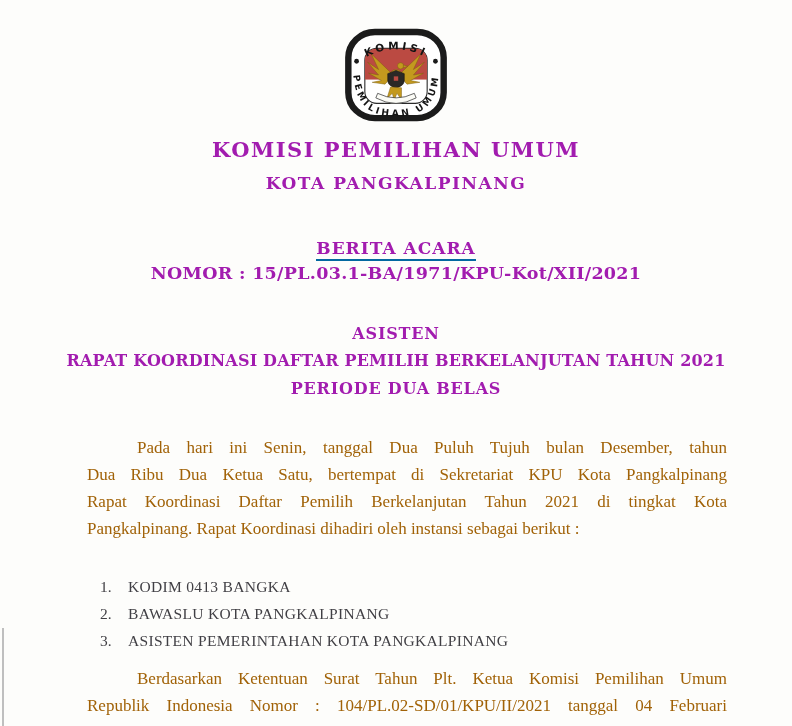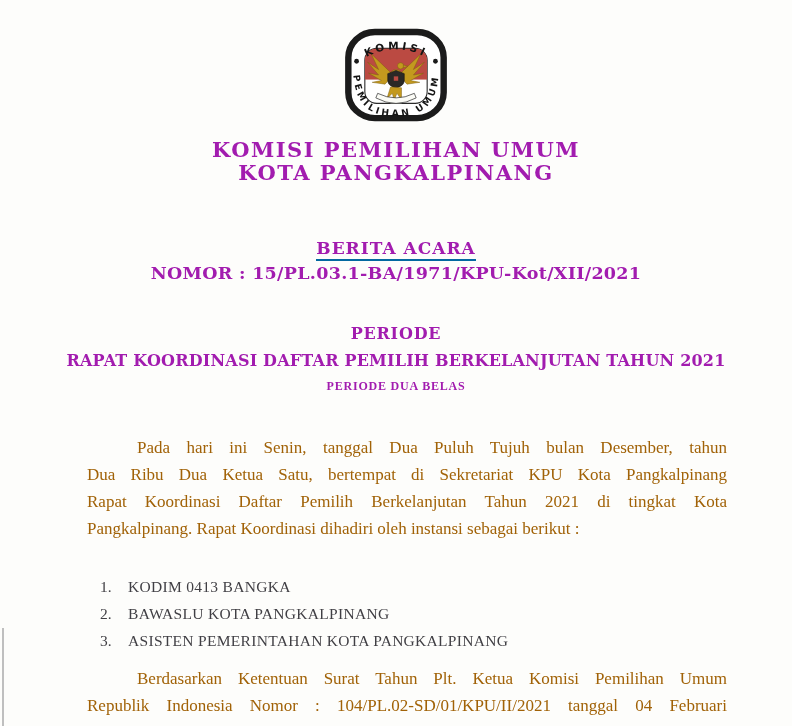--- a/index.html
+++ b/index.html
@@ -24,27 +24,27 @@
   .center-line {
     position: absolute;
     left: 0;
     width: 100%;
     text-align: center;
     font-family: "DejaVu Serif", serif;
     font-weight: bold;
     color: #a21caf;
   }
   .org1 { top: 137px; font-size: 21px; letter-spacing: 1.5px; }
-  .org2 { top: 160px; font-size: 21px; letter-spacing: 1.5px; }
+  .org2 { top: 173px; font-size: 17px; letter-spacing: 1.5px; }
   .doc-title { top: 238px; font-size: 17px; letter-spacing: 1px; }
   .doc-title span { border-bottom: 2px solid #0369a1; padding-bottom: 1px; }
   .doc-number { top: 263px; font-size: 17.5px; letter-spacing: 0.3px; }
   .tentang { top: 324px; font-size: 16px; letter-spacing: 0.8px; }
   .subject1 { top: 351px; font-size: 16px; letter-spacing: 0.2px; }
-  .subject2 { top: 379px; font-size: 12px; letter-spacing: 0.8px; font-family: Liberation Serif, serif; }
+  .subject2 { top: 379px; font-size: 16px; letter-spacing: 0.8px; }
 
   .bodyblock {
     position: absolute;
     left: 87px;
     width: 640px;
     font-size: 17px;
     color: #a16207;
   }
   .p1 { top: 434px; }
   .p2 { top: 665px; }
@@ -120,21 +120,21 @@
   </div>
 
   <div class="center-line org1">KOMISI PEMILIHAN UMUM</div>
   <div class="center-line org2">KOTA PANGKALPINANG</div>
 
   <div class="center-line doc-title">
     <span>BERITA ACARA</span>
   </div>
   <div class="center-line doc-number">NOMOR : 15/PL.03.1-BA/1971/KPU-Kot/XII/2021</div>
 
-  <div class="center-line tentang">PERIODE</div>
+  <div class="center-line tentang">ASISTEN</div>
   <div class="center-line subject1">RAPAT KOORDINASI DAFTAR PEMILIH BERKELANJUTAN TAHUN 2021</div>
   <div class="center-line subject2">PERIODE DUA BELAS</div>
 
   <div class="bodyblock p1">
     <div class="jline indent">Pada hari ini Senin, tanggal Dua Puluh Tujuh bulan Desember, tahun</div>
     <div class="jline">Dua Ribu Dua Ketua Satu, bertempat di Sekretariat KPU Kota Pangkalpinang</div>
     <div class="jline">Rapat Koordinasi Daftar Pemilih Berkelanjutan Tahun 2021 di tingkat Kota</div>
     <div class="lline">Pangkalpinang. Rapat Koordinasi dihadiri oleh instansi sebagai berikut :</div>
   </div>
 

